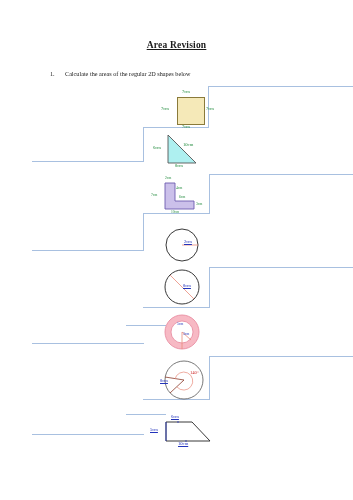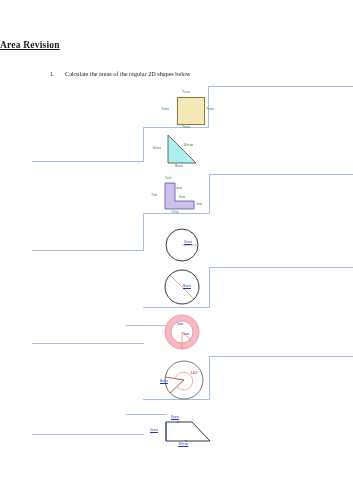--- a/index.html
+++ b/index.html
@@ -5,21 +5,21 @@
   html,body{margin:0;padding:0;}
   body{
     width:353px;height:500px;background:#ffffff;
     font-family:"Liberation Serif", serif;
     position:relative;overflow:hidden;
   }
   .page{position:absolute;left:0;top:0;width:353px;height:500px;}
 
   
   .title{
-    position:absolute;left:0;top:40px;width:353px;
+    position:absolute;left:0;top:40px;width:353px;text-align:center;
     font-family:"Liberation Serif", serif;
     font-size:9.5px;font-weight:bold;color:#1a1a1a;
     text-decoration:underline;letter-spacing:.2px;
   }
   .q-num{
     position:absolute;left:50px;top:70px;
     font-size:6.2px;color:#1a1a1a;font-family:"Liberation Serif", serif;
   }
   .q-text{
     position:absolute;left:65px;top:70px;

